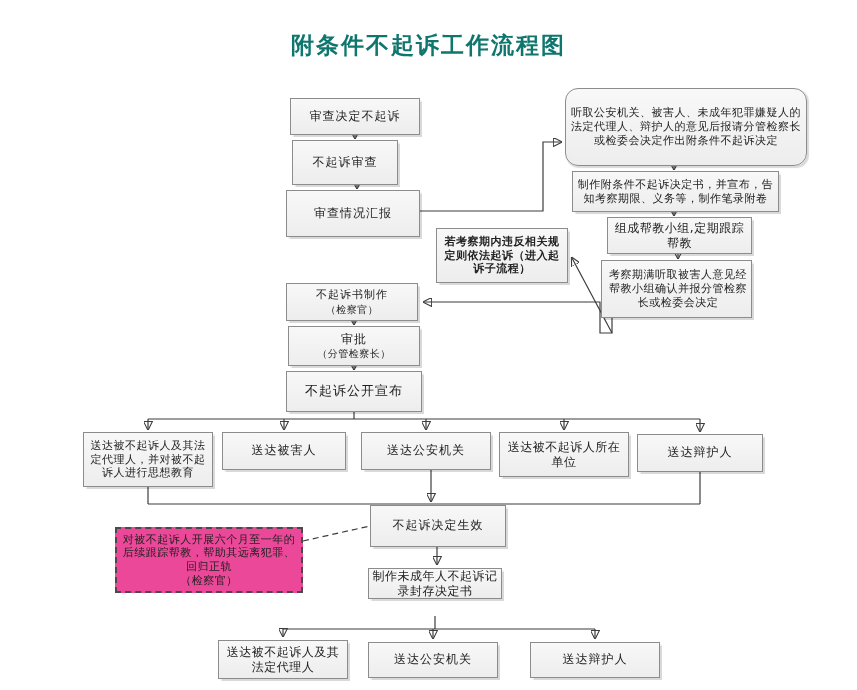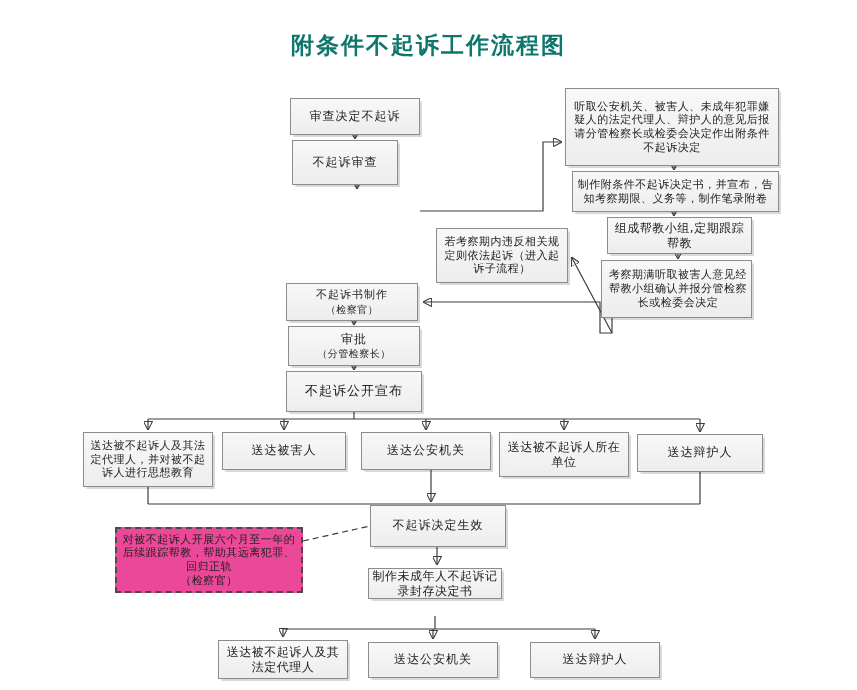--- a/index.html
+++ b/index.html
@@ -61,35 +61,38 @@
     <path d="M595,629 L595,638" marker-end="url(#arr)"></path>
     <path d="M303,541 L370,526" stroke-dasharray="6,4"></path>
   </svg>
 
   <div class="node" style="left:290px;top:98px;width:130px;height:37px;">
     <span>审查决定不起诉</span>
   </div>
   <div class="node" style="left:292px;top:140px;width:106px;height:45px;">
     <span>不起诉审查</span>
   </div>
+  <div class="node" style="left:286px;top:190px;width:134px;height:47px;">
+    <span>审查情况汇报</span>
+  </div>
 
-  <div class="node dense" style="left:565px;top:88px;width:214px;height:78px;">
+  <div class="node dense" style="left:565px;top:88px;width:242px;height:78px;border-radius:13px;">
     <span>听取公安机关、被害人、未成年犯罪嫌疑人的法定代理人、辩护人的意见后报请分管检察长或检委会决定作出附条件不起诉决定</span>
   </div>
   <div class="node dense" style="left:572px;top:171px;width:207px;height:41px;">
     <span>制作附条件不起诉决定书，并宣布，告知考察期限、义务等，制作笔录附卷</span>
   </div>
   <div class="node dense" style="left:607px;top:217px;width:145px;height:37px;font-size:12px;">
     <span>组成帮教小组,定期跟踪帮教</span>
   </div>
   <div class="node dense" style="left:601px;top:260px;width:151px;height:58px;padding-left:6px;">
     <span>考察期满听取被害人意见经帮教小组确认并报分管检察长或检委会决定</span>
   </div>
 
-  <div class="node dense" style="left:436px;top:228px;width:132px;height:55px;">
+  <div class="node dense" style="left:436px;top:228px;width:132px;height:55px;font-weight:bold;">
     <span>若考察期内违反相关规定则依法起诉（进入起诉子流程）</span>
   </div>
 
   <div class="node" style="left:286px;top:283px;width:132px;height:38px;font-size:11px;">
     <span>不起诉书制作</span>
     <span class="sub">（检察官）</span>
   </div>
   <div class="node" style="left:288px;top:326px;width:132px;height:40px;">
     <span>审批</span>
     <span class="sub">（分管检察长）</span>

